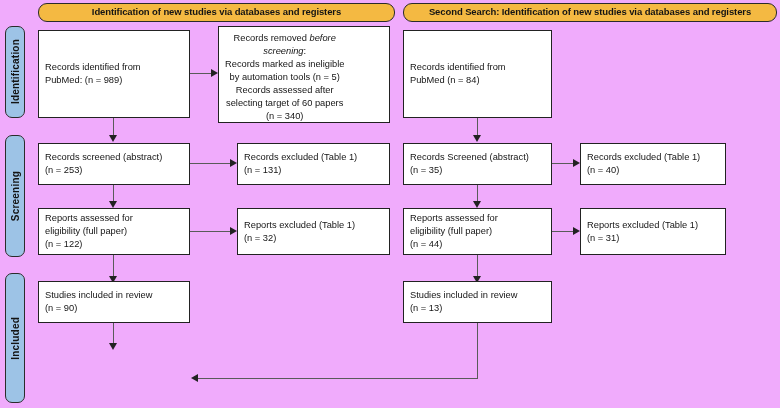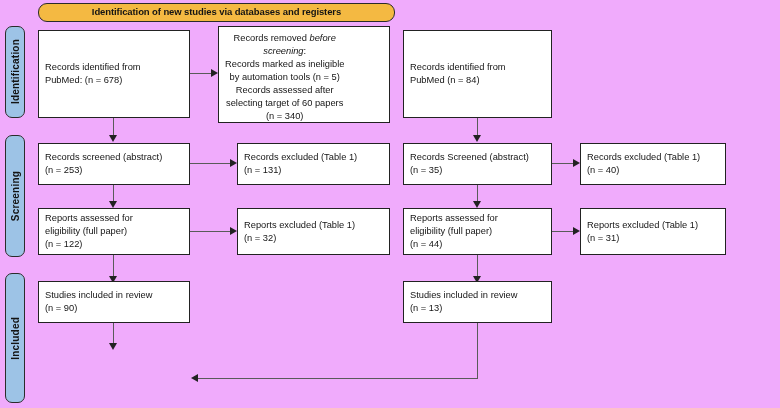--- a/index.html
+++ b/index.html
@@ -108,33 +108,36 @@
   }
 </style>
 </head>
 <body>
 
 <div id="diagram">
 
   <div class="banner" style="left:38px; top:3px; width:357px; height:19px;">
     <span>Identification of new studies via databases and registers</span>
   </div>
+  <div class="banner" style="left:403px; top:3px; width:374px; height:19px;">
+    <span>Second Search: Identification of new studies via databases and registers</span>
+  </div>
 
   <div class="stage" style="left:5px; top:26px; width:20px; height:92px;">
     <span>Identification</span>
   </div>
   <div class="stage" style="left:5px; top:135px; width:20px; height:122px;">
     <span>Screening</span>
   </div>
   <div class="stage" style="left:5px; top:273px; width:20px; height:130px;">
     <span>Included</span>
   </div>
 
   <div class="node" style="left:38px; top:30px; width:152px; height:88px;">
-    <div class="txt"><span>Records identified from</span><br><span>PubMed: (n = 678)</span></div>
+    <div class="txt"><span>Records identified from</span><br><span>PubMed: (n = 989)</span></div>
   </div>
 
   <div class="node tall" style="left:218px; top:26px; width:172px; height:97px; align-items:flex-start; padding-top:5px;">
     <div class="txt"><span>Records removed </span><i>before</i><br><i>screening</i><span>:</span><br><span>Records marked as ineligible</span><br><span>by automation tools (n = 5)</span><br><span>Records assessed after</span><br><span>selecting target of 60 papers</span><br><span>(n = 340)</span></div>
   </div>
 
   <div class="ln h" style="left:190px; top:73px; width:21px;"></div>
   <div class="arrow right" style="left:211px; top:69px;"></div>
 
   <div class="ln v" style="left:113px; top:118px; height:18px;"></div>

